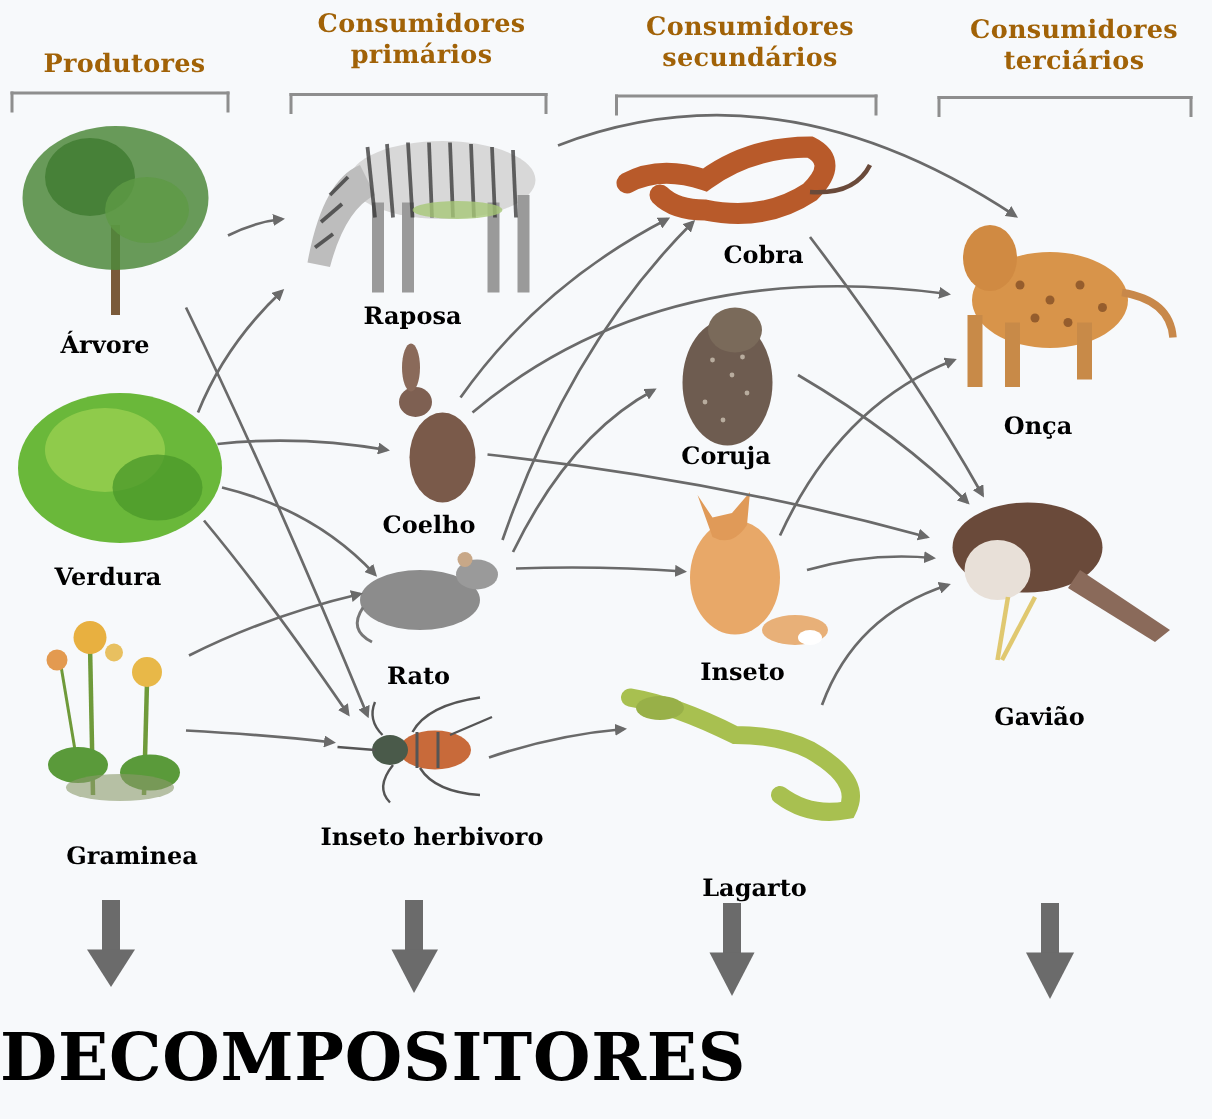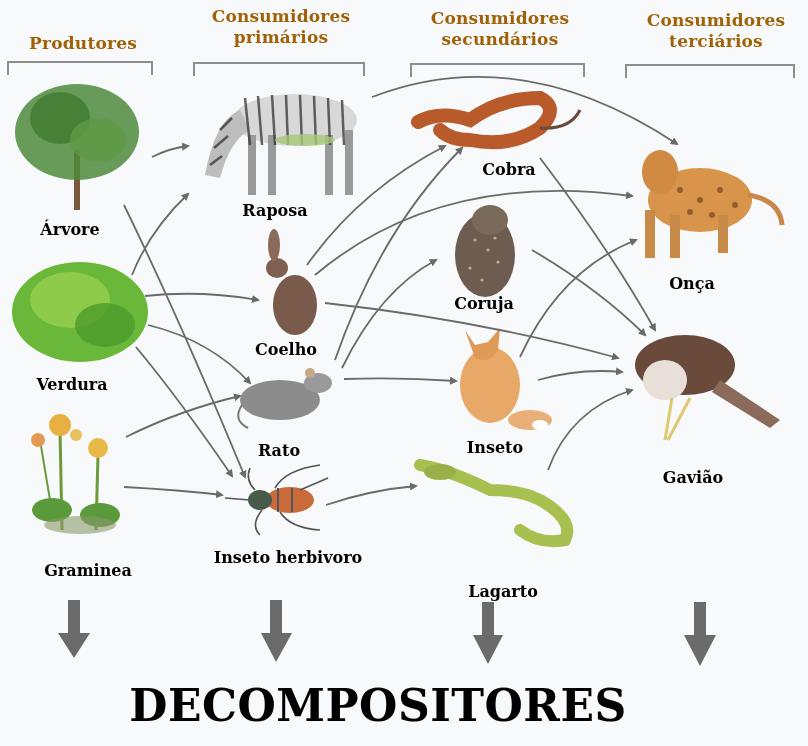--- a/index.html
+++ b/index.html
@@ -2,21 +2,21 @@
 <html><head>
 <meta charset="utf-8">
 <style>
   html, body { margin: 0; padding: 0; }
   body { width: 808px; height: 746px; background: #f7f9fb; position: relative; overflow: hidden;
          font-family: "DejaVu Serif", "Liberation Serif", serif; }
   .hdr { position: absolute; font-weight: 900; font-size: 17px; line-height: 21px; color: #a16207; text-align: center; white-space: nowrap; letter-spacing: 0.2px; }
   .lbl { position: absolute; font-weight: 900; font-size: 16px; color: #000; text-align: center; white-space: nowrap; transform: translateX(-50%); }
   .bracket { position: absolute; height: 12px; border-top: 2px solid #8e8e8e; border-left: 2px solid #8e8e8e; border-right: 2px solid #8e8e8e; box-sizing: border-box; }
   svg.layer { position: absolute; left: 0; top: 0; }
-  .decomp { position: absolute; left: 0; width: 756px; top: 680px; text-align: center; font-weight: 900; font-size: 44px; letter-spacing: 0.5px; color: #000; font-family: "DejaVu Serif", "Liberation Serif", serif; }
+  .decomp { position: absolute; left: 0; width: 756px; top: 680px; font-weight: 900; font-size: 44px; letter-spacing: 0.5px; color: #000; font-family: "DejaVu Serif", "Liberation Serif", serif; }
 </style>
 </head>
 <body>
 
 <div class="hdr" style="left:18px; top:33px; width:130px;">Produtores</div>
 <div class="hdr" style="left:196px; top:6px; width:170px;">
   <div>Consumidores</div>
   <div>primários</div>
 </div>
 <div class="hdr" style="left:412px; top:8px; width:176px;">

